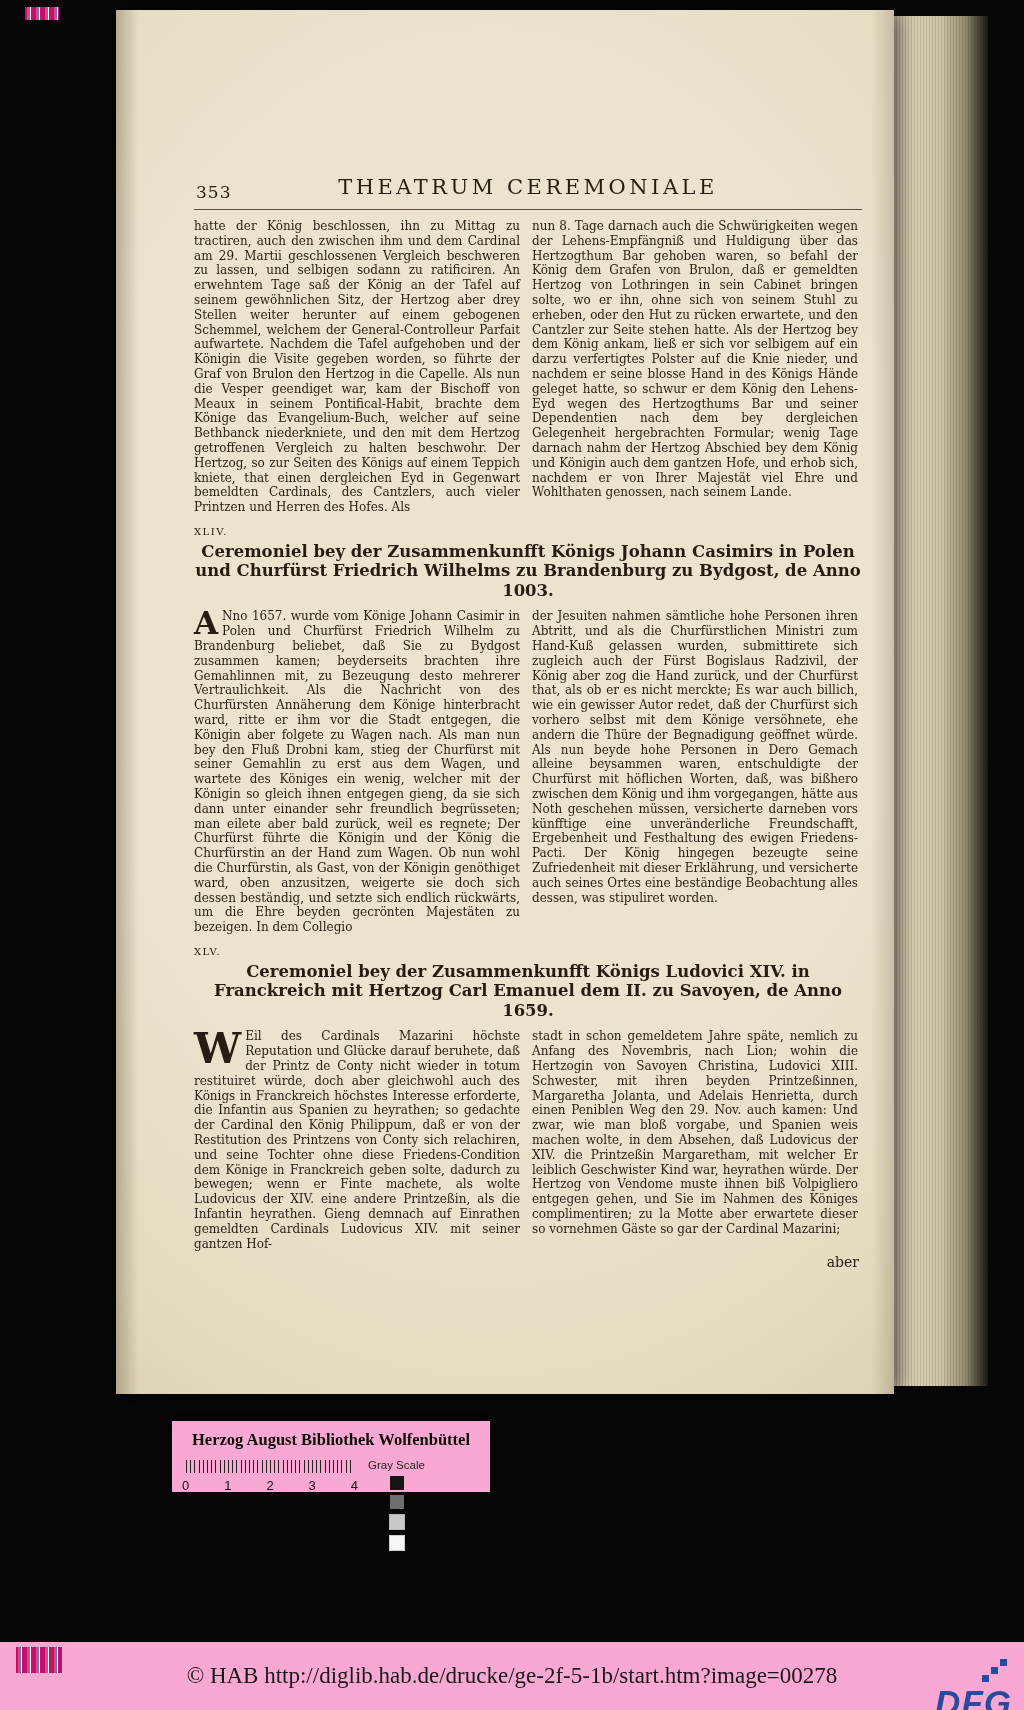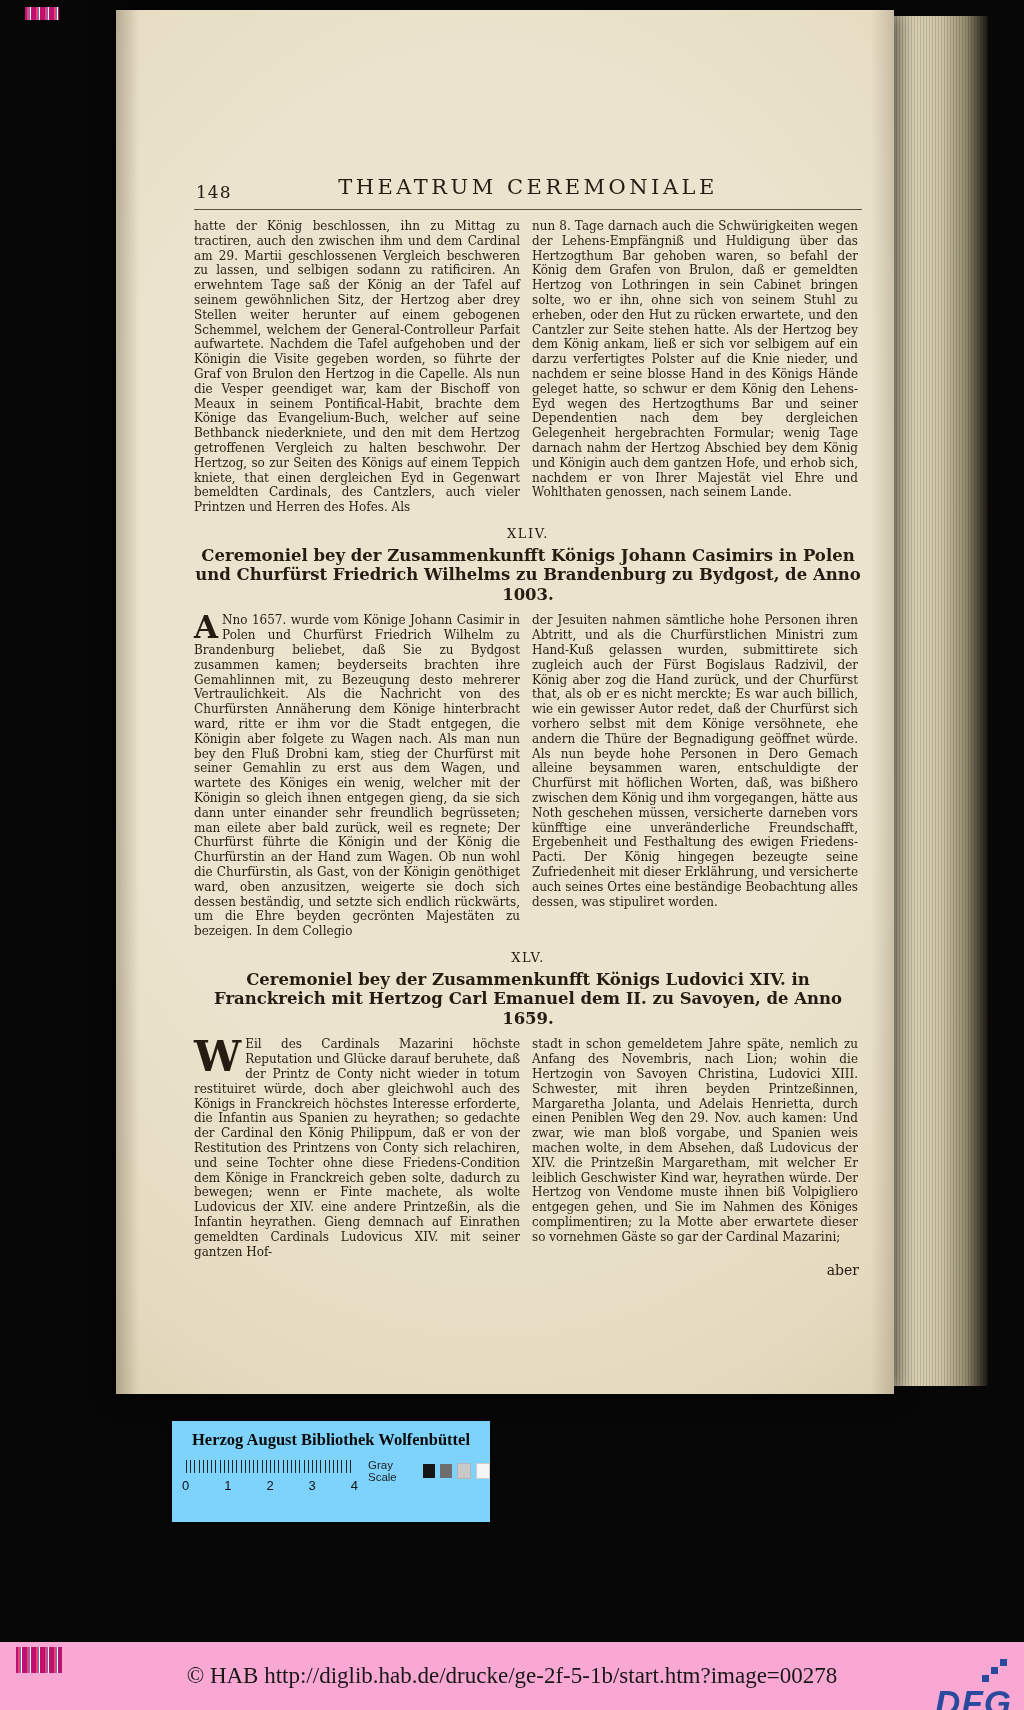--- a/index.html
+++ b/index.html
@@ -26,37 +26,37 @@
   .text-block{position:absolute;left:78px;top:150px;width:668px;color:#271c11;}
 
   .page-head{position:relative;height:30px;}
   .pagenum{position:absolute;left:2px;top:7px;font-size:17px;letter-spacing:1px;}
   .running-title{text-align:center;font-size:21px;letter-spacing:3.5px;margin-top:15px;}
   .head-rule{border-top:1.5px solid rgba(45,33,20,.75);margin-top:4px;margin-bottom:9px;}
 
   .two-col{display:flex;gap:12px;text-align:justify;font-size:12px;line-height:14.8px;}
   .col{width:326px;}
 
-  .sec-num{text-align:center;font-size:13px;letter-spacing:1.5px;margin:11px 0 5px;}
+  .sec-num{font-size:10px;letter-spacing:1.5px;margin:11px 0 5px;}
   .sec-title{text-align:center;font-weight:bold;font-size:16.5px;line-height:19.5px;margin-bottom:9px;}
 
   .initial{float:left;font-weight:bold;}
   .initial-a{font-size:31px;line-height:27px;padding:1px 4px 0 0;}
   .initial-w{font-size:42px;line-height:36px;padding:2px 4px 0 0;}
 
   .catchword{text-align:right;font-size:14px;margin-top:3px;padding-right:3px;}
 
   
-  .label-box{position:absolute;left:172px;top:1421px;width:318px;height:101px;background:#7dd3fc;box-shadow:0 0 6px rgba(0,0,0,.5);}
+  .label-box{position:absolute;left:172px;top:1421px;width:318px;height:71px;background:#f9a8d4;box-shadow:0 0 6px rgba(0,0,0,.5);}
   .label-title{font-family:"Liberation Serif",serif;font-weight:bold;font-size:16.5px;text-align:center;margin-top:9px;color:#0b0b0b;}
   .ruler{position:absolute;left:14px;top:39px;width:168px;height:13px;
     background:repeating-linear-gradient(90deg,#222 0 1px,transparent 1px 4.2px);}
   .ruler-nums{position:absolute;left:10px;top:57px;width:176px;display:flex;justify-content:space-between;
     font-family:"Liberation Sans",sans-serif;font-size:13px;color:#111;}
-  .grayscale{position:absolute;left:196px;top:38px;display:flex;align-items:center;gap:5px;}
+  .grayscale{position:absolute;left:196px;top:38px;display:flex;align-items:center;gap:5px;flex-direction:column;}
   .gs-label{font-family:"Liberation Sans",sans-serif;font-size:11.5px;color:#222;margin-right:2px;}
   .sw{width:14px;height:14px;display:inline-block;}
   .sw1{background:#161616;}
   .sw2{background:#6e6e6e;}
   .sw3{background:#c9c9c9;border:1px solid #b5b5b5;}
   .sw4{background:#f6f6f6;border:1px solid #cccccc;}
 
   
   .footer{position:absolute;left:0;top:1642px;width:1024px;height:68px;background:#f9a8d4;}
   .footer-text{position:absolute;inset:0;display:flex;align-items:center;justify-content:center;
@@ -73,21 +73,21 @@
 <div class="stage">
 
   <div class="cal-strip cal-top"></div>
 
   <div class="page-edges"></div>
 
   <div class="page">
     <div class="text-block">
 
       <div class="page-head">
-        <span class="pagenum">148</span>
+        <span class="pagenum">353</span>
         <div class="running-title">THEATRUM CEREMONIALE</div>
       </div>
       <div class="head-rule"></div>
 
       <div class="two-col">
         <div class="col">hatte der König beschlossen, ihn zu Mittag zu tractiren, auch den zwischen ihm und dem Cardinal am 29. Martii geschlossenen Vergleich beschweren zu lassen, und selbigen sodann zu ratificiren. An erwehntem Tage saß der König an der Tafel auf seinem gewöhnlichen Sitz, der Hertzog aber drey Stellen weiter herunter auf einem gebogenen Schemmel, welchem der General-Controlleur Parfait aufwartete. Nachdem die Tafel aufgehoben und der Königin die Visite gegeben worden, so führte der Graf von Brulon den Hertzog in die Capelle. Als nun die Vesper geendiget war, kam der Bischoff von Meaux in seinem Pontifical-Habit, brachte dem Könige das Evangelium-Buch, welcher auf seine Bethbanck niederkniete, und den mit dem Hertzog getroffenen Vergleich zu halten beschwohr. Der Hertzog, so zur Seiten des Königs auf einem Teppich kniete, that einen dergleichen Eyd in Gegenwart bemeldten Cardinals, des Cantzlers, auch vieler Printzen und Herren des Hofes. Als</div>
         <div class="col">nun 8. Tage darnach auch die Schwürigkeiten wegen der Lehens-Empfängniß und Huldigung über das Hertzogthum Bar gehoben waren, so befahl der König dem Grafen von Brulon, daß er gemeldten Hertzog von Lothringen in sein Cabinet bringen solte, wo er ihn, ohne sich von seinem Stuhl zu erheben, oder den Hut zu rücken erwartete, und den Cantzler zur Seite stehen hatte. Als der Hertzog bey dem König ankam, ließ er sich vor selbigem auf ein darzu verfertigtes Polster auf die Knie nieder, und nachdem er seine blosse Hand in des Königs Hände geleget hatte, so schwur er dem König den Lehens-Eyd wegen des Hertzogthums Bar und seiner Dependentien nach dem bey dergleichen Gelegenheit hergebrachten Formular; wenig Tage darnach nahm der Hertzog Abschied bey dem König und Königin auch dem gantzen Hofe, und erhob sich, nachdem er von Ihrer Majestät viel Ehre und Wohlthaten genossen, nach seinem Lande.</div>
       </div>
 
       <div class="sec-num">XLIV.</div>

